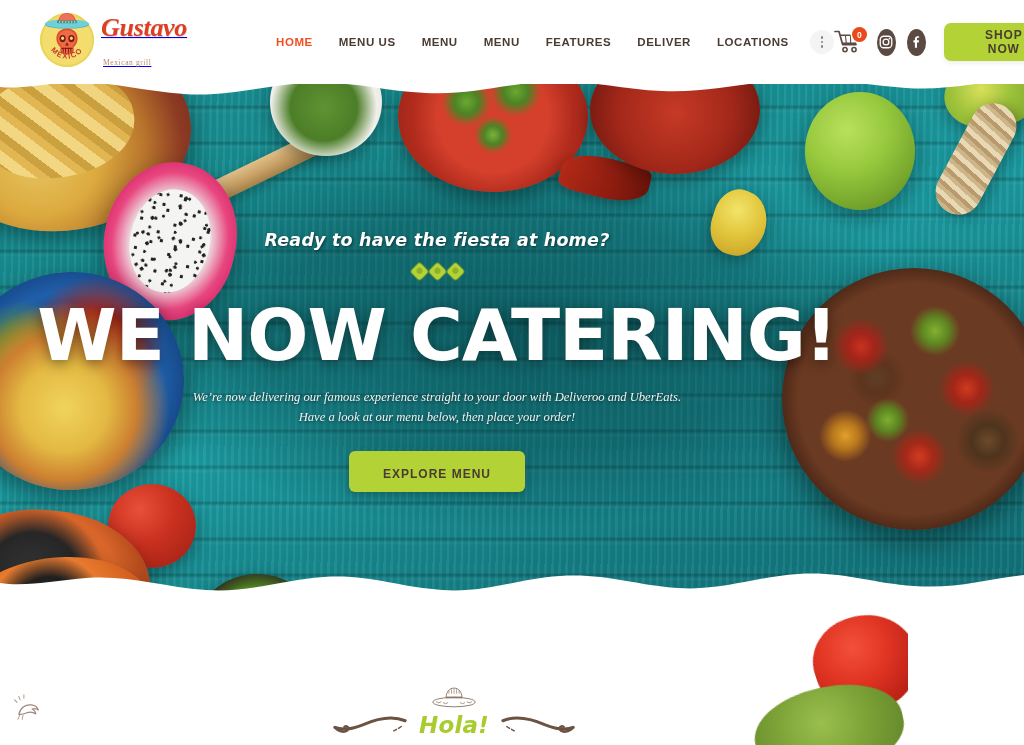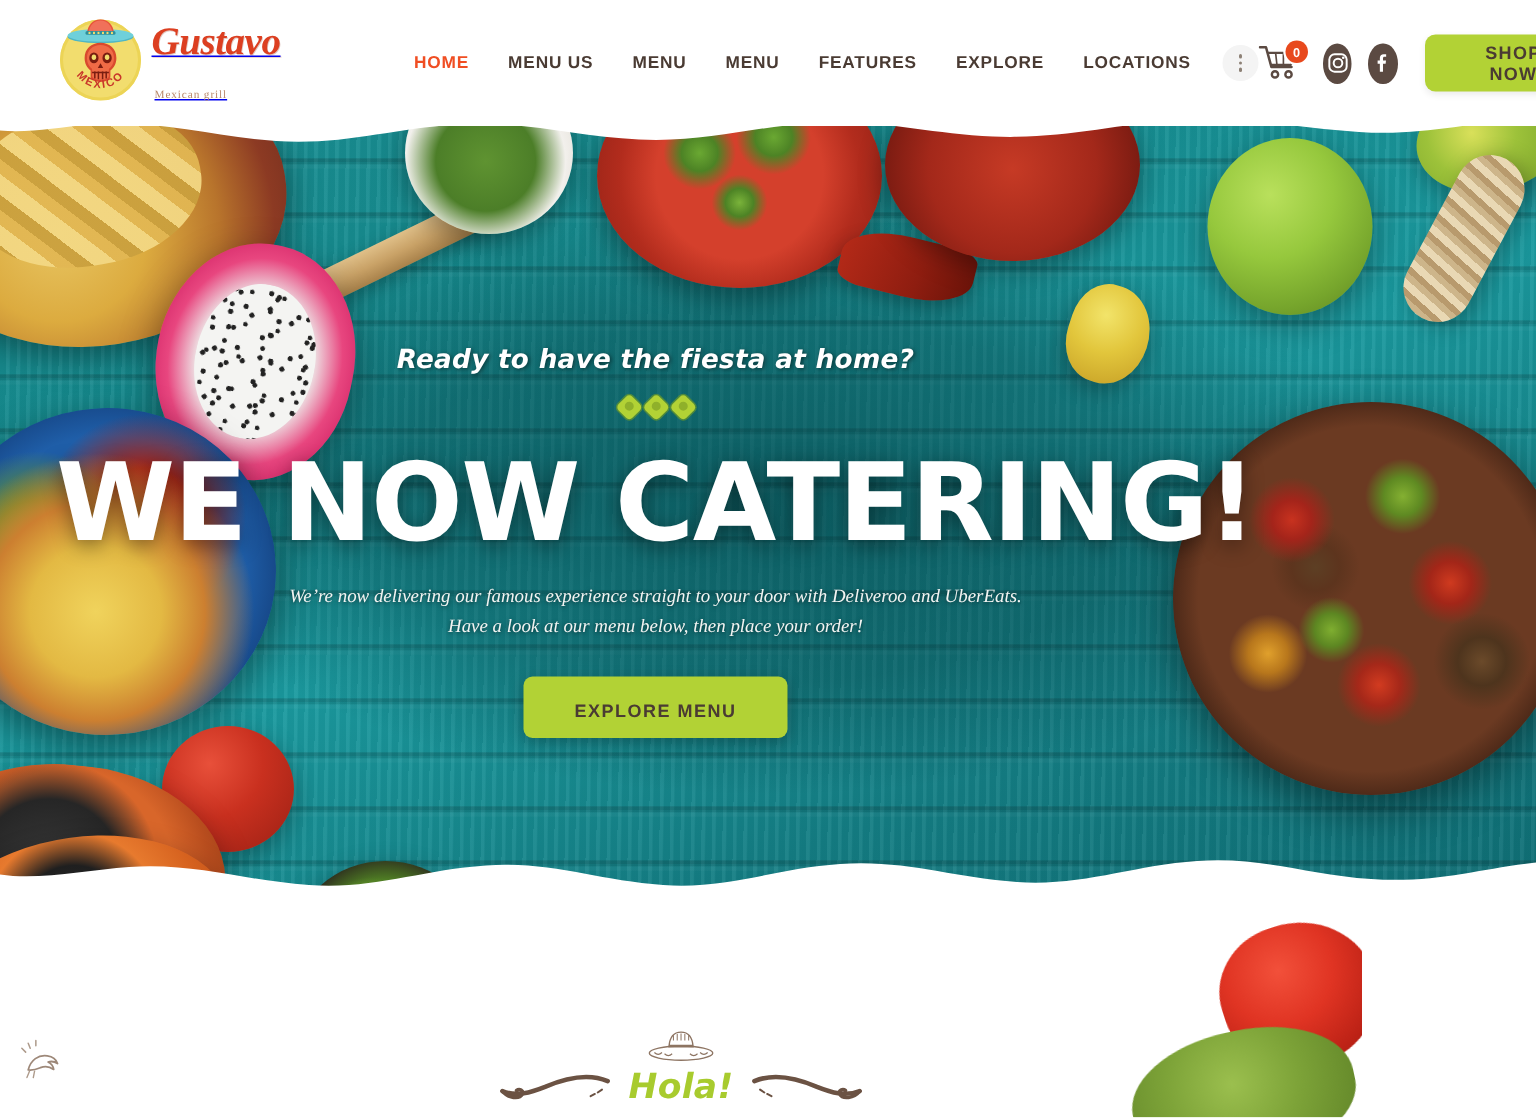--- a/index.html
+++ b/index.html
@@ -583,21 +583,21 @@
         <span class="logo-sub" style="display:block">Mexican grill</span>
       </span>
     </a>
 
     <nav id="nav">
       <a class="nav-link active" href="#">HOME</a>
       <a class="nav-link" href="#">MENU US</a>
       <a class="nav-link" href="#">MENU</a>
       <a class="nav-link" href="#">MENU</a>
       <a class="nav-link" href="#">FEATURES</a>
-      <a class="nav-link" href="#">EXPLORE</a>
+      <a class="nav-link" href="#">DELIVER</a>
       <a class="nav-link" href="#">LOCATIONS</a>
       <span class="nav-more">
         <i></i>
           <i></i>
           <i></i>
       </span>
     </nav>
 
     <div id="actions">
 

